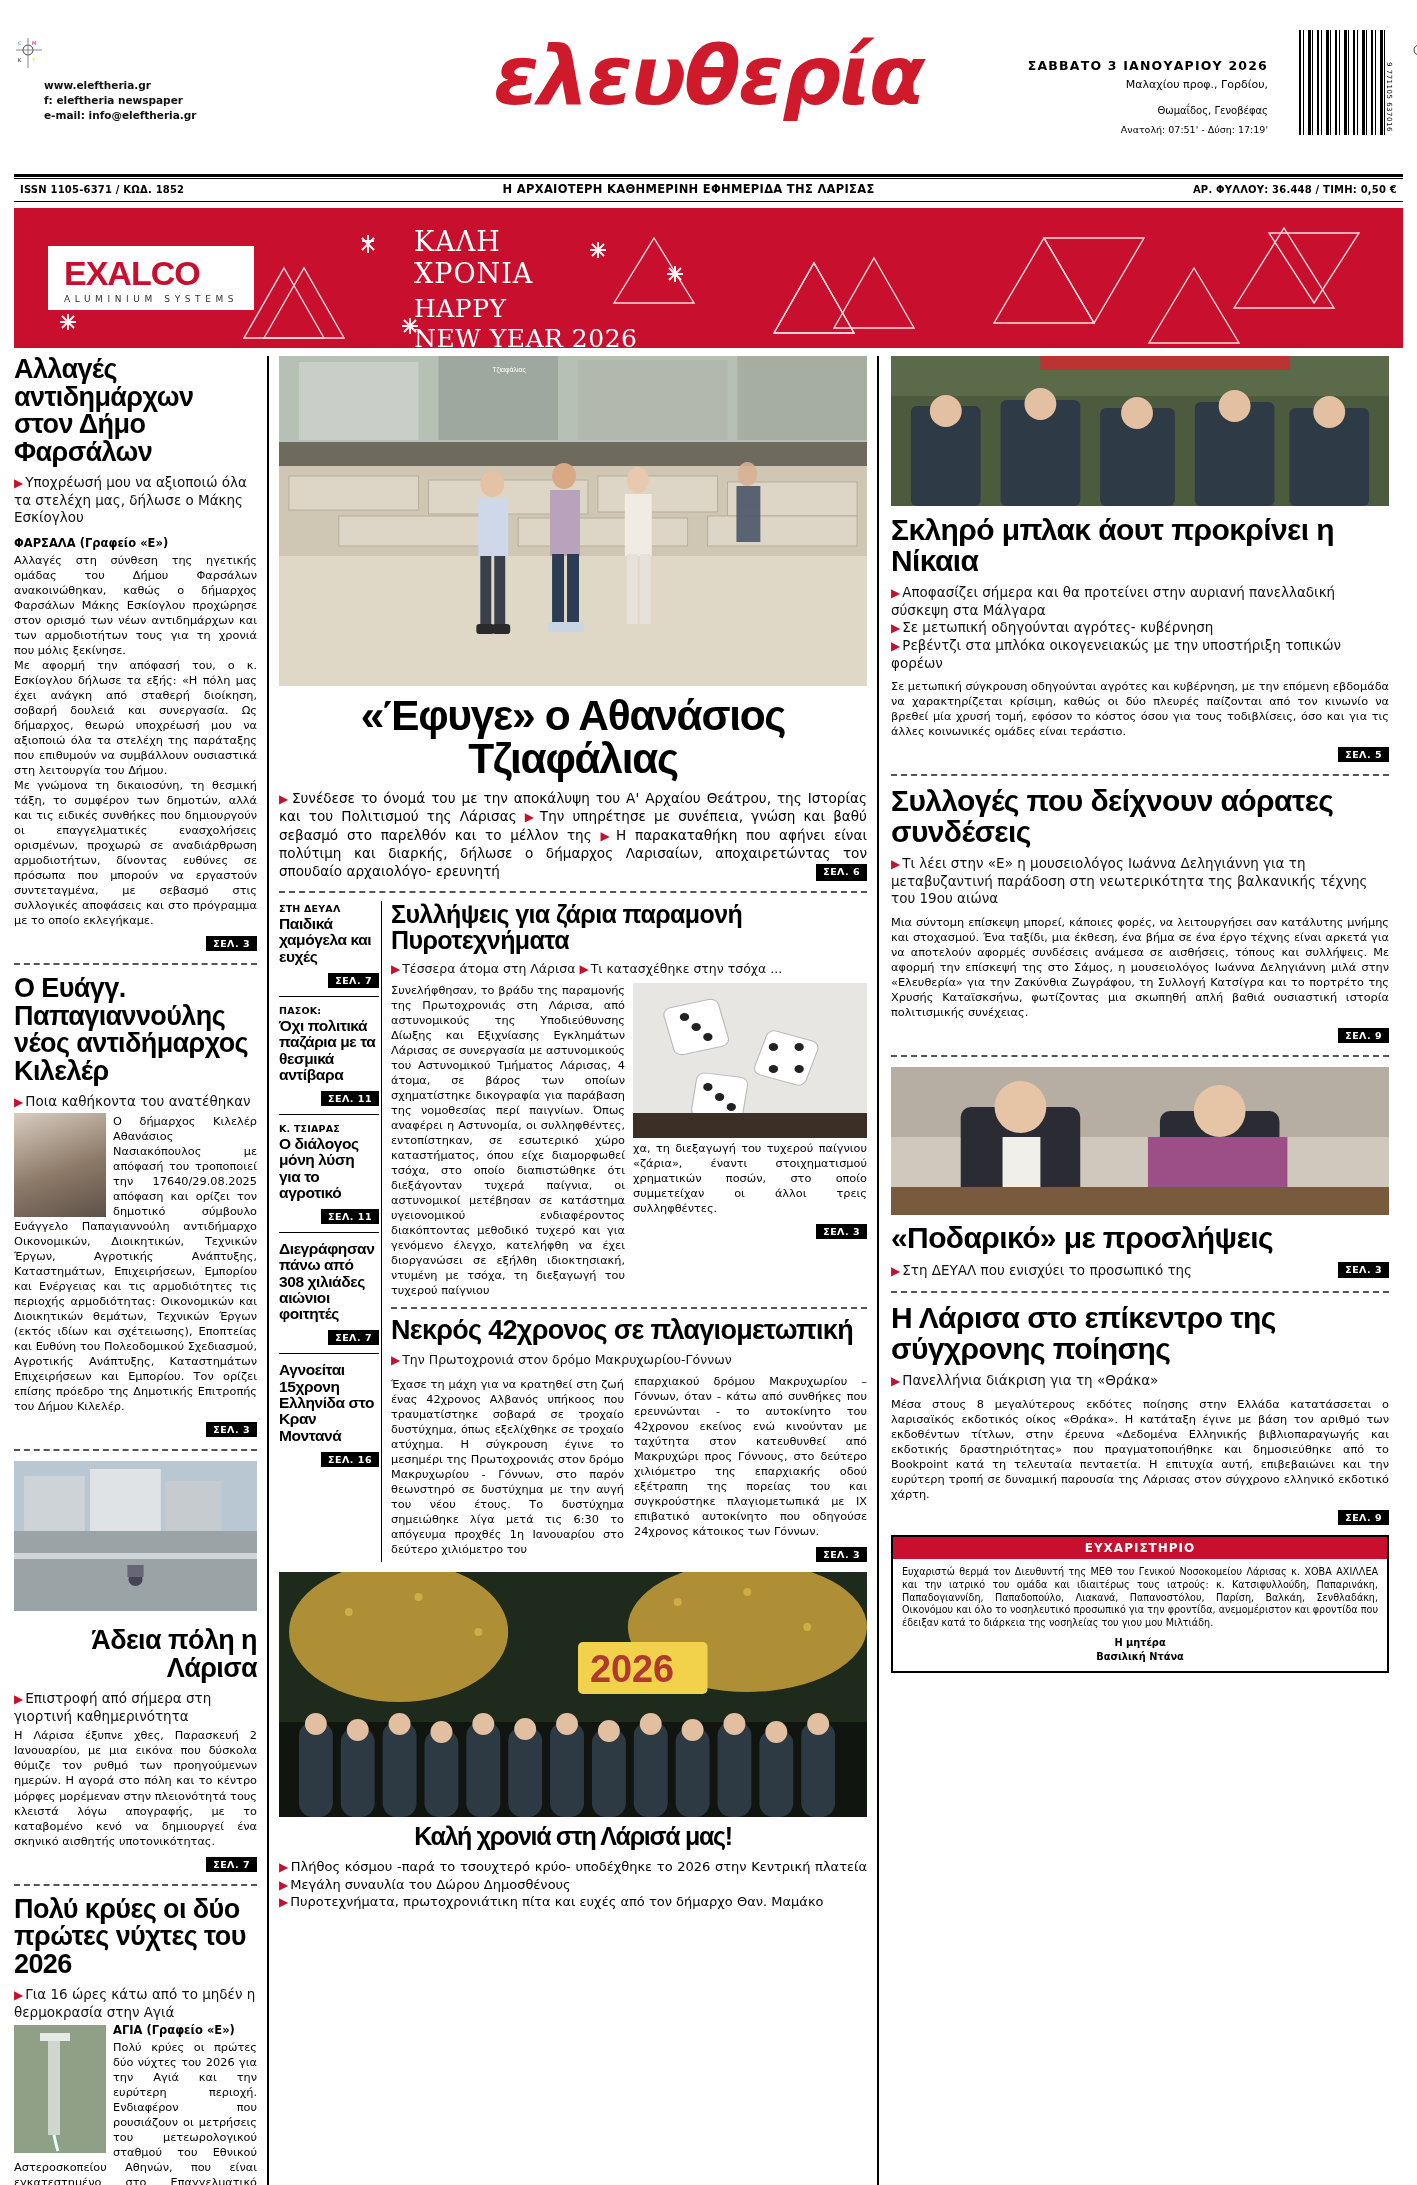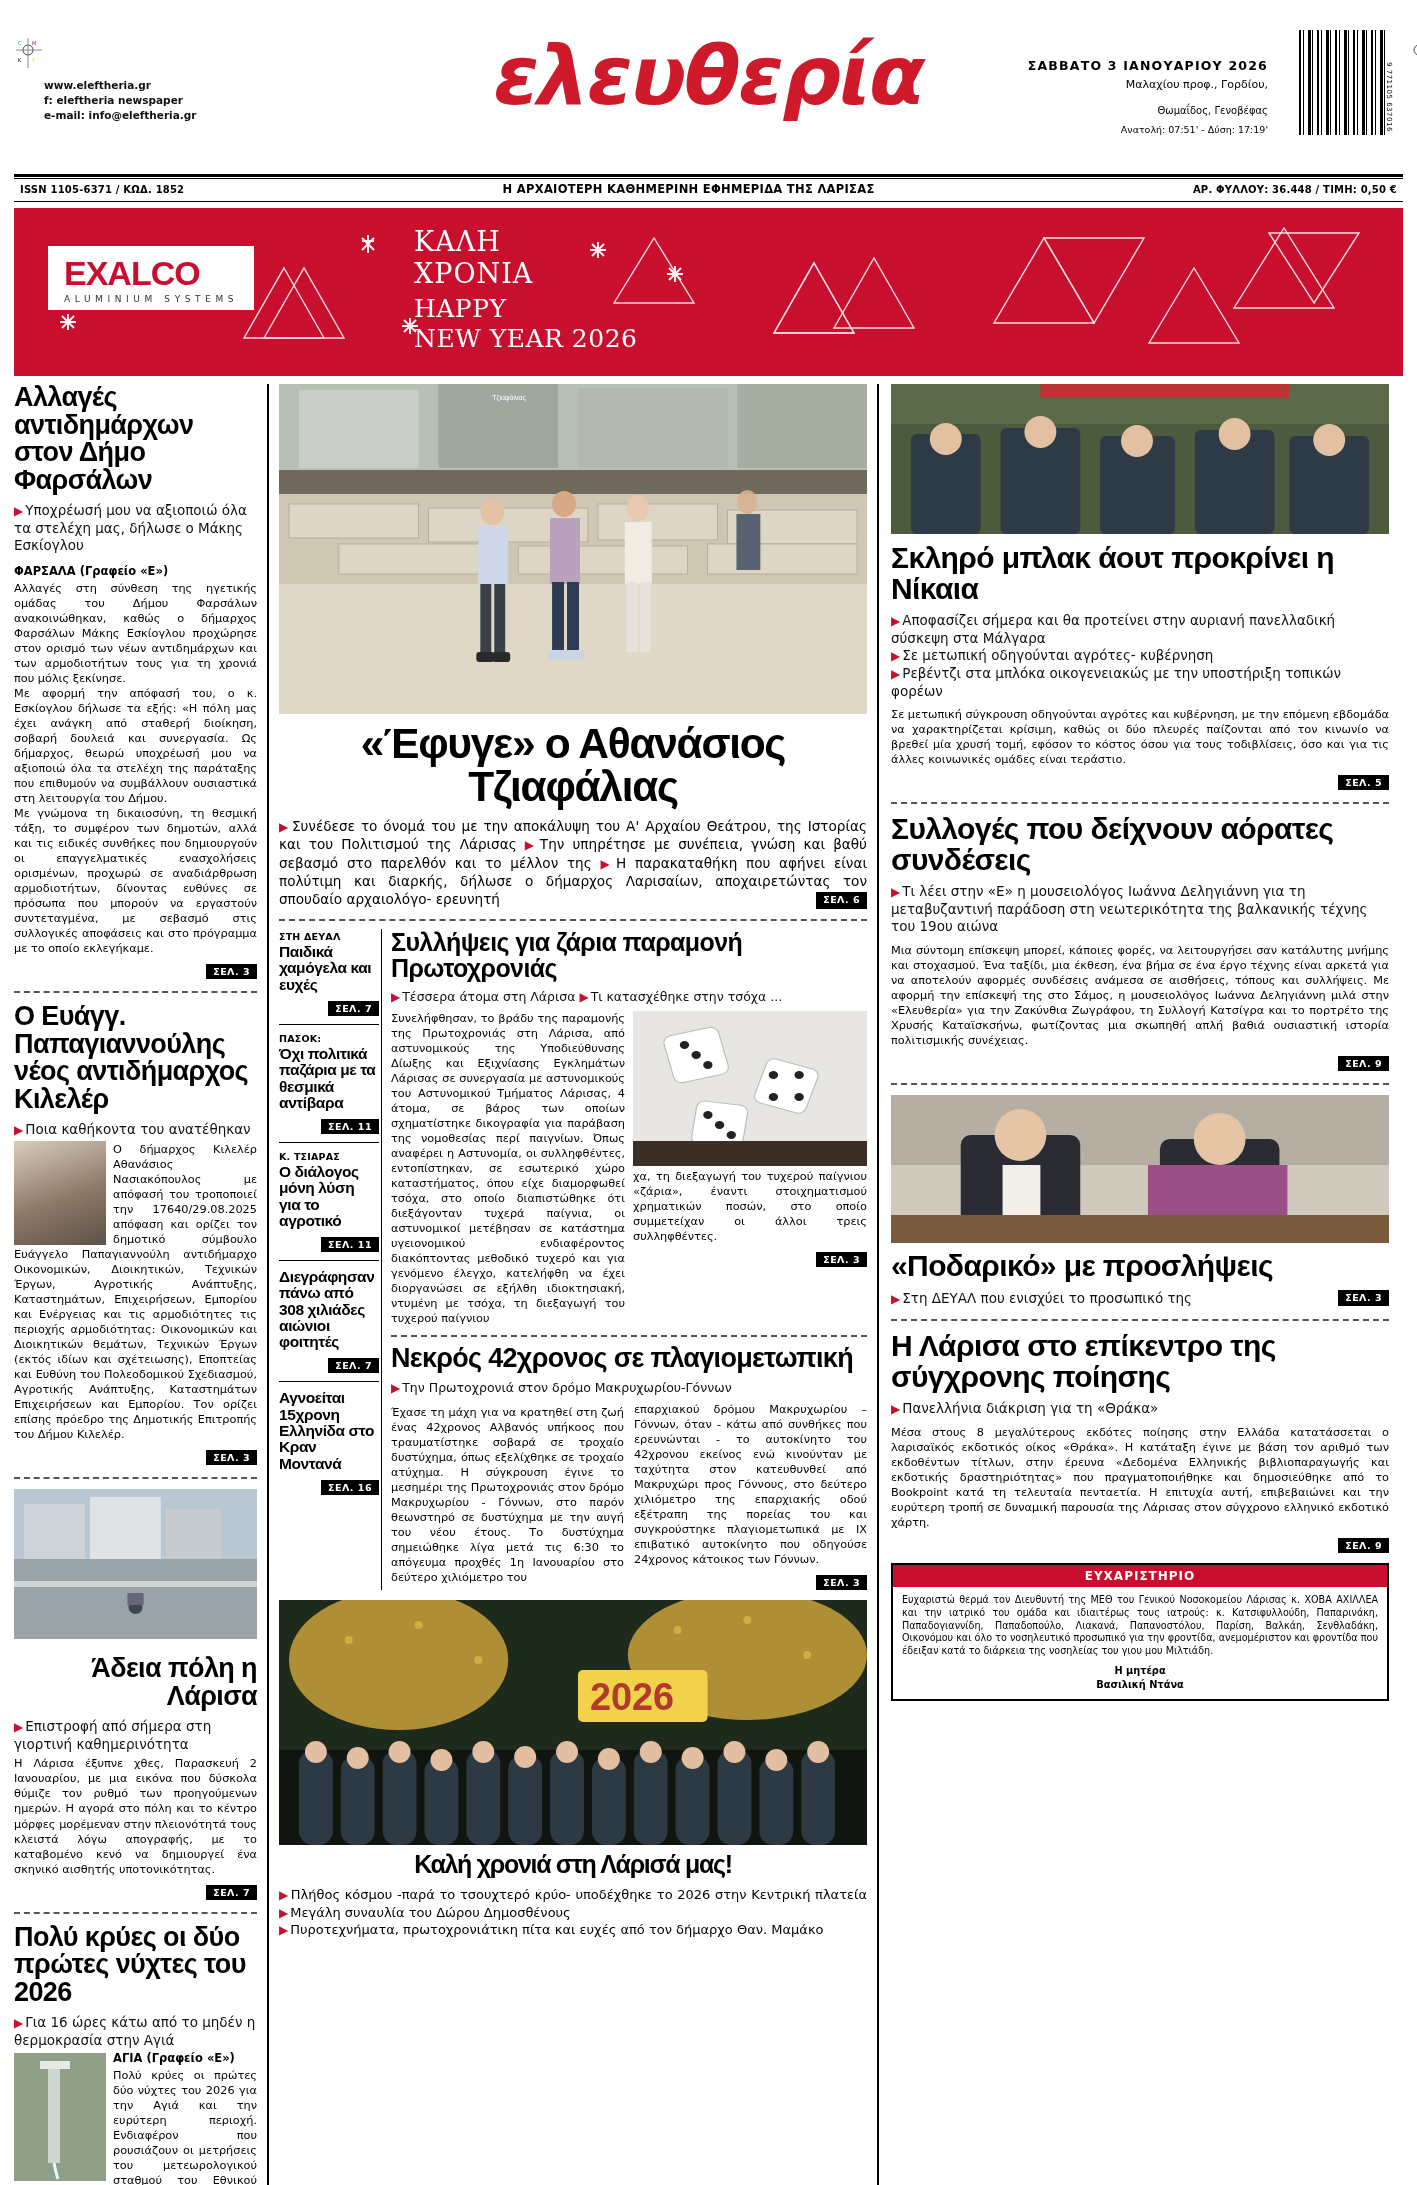--- a/index.html
+++ b/index.html
@@ -50,21 +50,21 @@
   .rulewrap { border-top:3px solid #000; border-bottom:1px solid #000; padding:1px 0; margin-top:4px; }
   .ruleinner { border-top:1px solid #000; }
   .ribbon {
     display:flex; align-items:center; justify-content:space-between;
     padding:3px 6px 4px; font-size:10px; font-weight:bold; letter-spacing:0.2px;
   }
   .ribbon .mid { font-size:11.5px; letter-spacing:0.3px; }
 
   
   .banner {
-    position:relative; height:168px; margin-top:6px;
+    position:relative; height:140px; margin-top:6px;
     background:#c8102e; overflow:hidden;
   }
   .banner .stars { position:absolute; inset:0; }
   .exalco-box {
     position:absolute; left:34px; top:38px;
     background:#fff; padding:6px 14px 4px; border:2px solid #fff;
   }
   .exalco-box .e1 {
     font-size:34px; font-weight:bold; color:#c8102e; letter-spacing:-1px;
     font-family:"Liberation Sans", sans-serif;
@@ -414,21 +414,21 @@
           </div>
           <div class="hr-thin"></div>
           <div>
             <div class="mini-h">Αγνοείται 15χρονη Ελληνίδα στο Κραν Μοντανά</div>
             <div class="seal-wrap"><span class="seal">ΣΕΛ. 16</span></div>
           </div>
         </div>
 
         <div style="flex:1;border-left:1px solid #000;padding-left:9px;">
           <article>
-            <h1 class="subhead2">Συλλήψεις για ζάρια παραμονή Πρωτοχρονιάς</h1>
+            <h1 class="subhead2">Συλλήψεις για ζάρια παραμονή Πυροτεχνήματα</h1>
             <div class="kicker" style="font-size:12.5px;">
               <span class="tri">▶</span><span>Τέσσερα άτομα στη Λάρισα</span>
               <span class="tri"> ▶</span><span>Τι κατασχέθηκε στην τσόχα ...</span>
             </div>
             <div style="display:flex;gap:8px;margin-top:5px;">
               <div style="flex:1;">
                 <div class="body-t" style="margin-top:0;">Συνελήφθησαν, το βράδυ της παραμονής της Πρωτοχρονιάς στη Λάρισα, από αστυνομικούς της Υποδιεύθυνσης Δίωξης και Εξιχνίασης Εγκλημάτων Λάρισας σε συνεργασία με αστυνομικούς του Αστυνομικού Τμήματος Λάρισας, 4 άτομα, σε βάρος των οποίων σχηματίστηκε δικογραφία για παράβαση της νομοθεσίας περί παιγνίων. Όπως αναφέρει η Αστυνομία, οι συλληφθέντες, εντοπίστηκαν, σε εσωτερικό χώρο καταστήματος, όπου είχε διαμορφωθεί τσόχα, στο οποίο διαπιστώθηκε ότι διεξάγονταν τυχερά παίγνια, οι αστυνομικοί μετέβησαν σε κατάστημα υγειονομικού ενδιαφέροντος διακόπτοντας μεθοδικό τυχερό και για γενόμενο έλεγχο, κατελήφθη να έχει διοργανώσει σε εξήλθη ιδιοκτησιακή, ντυμένη με τσόχα, τη διεξαγωγή του τυχερού παίγνιου</div>
               </div>
               <div style="flex:1;">
                 <div class="photo" style="height:155px;background:#ddd;">

